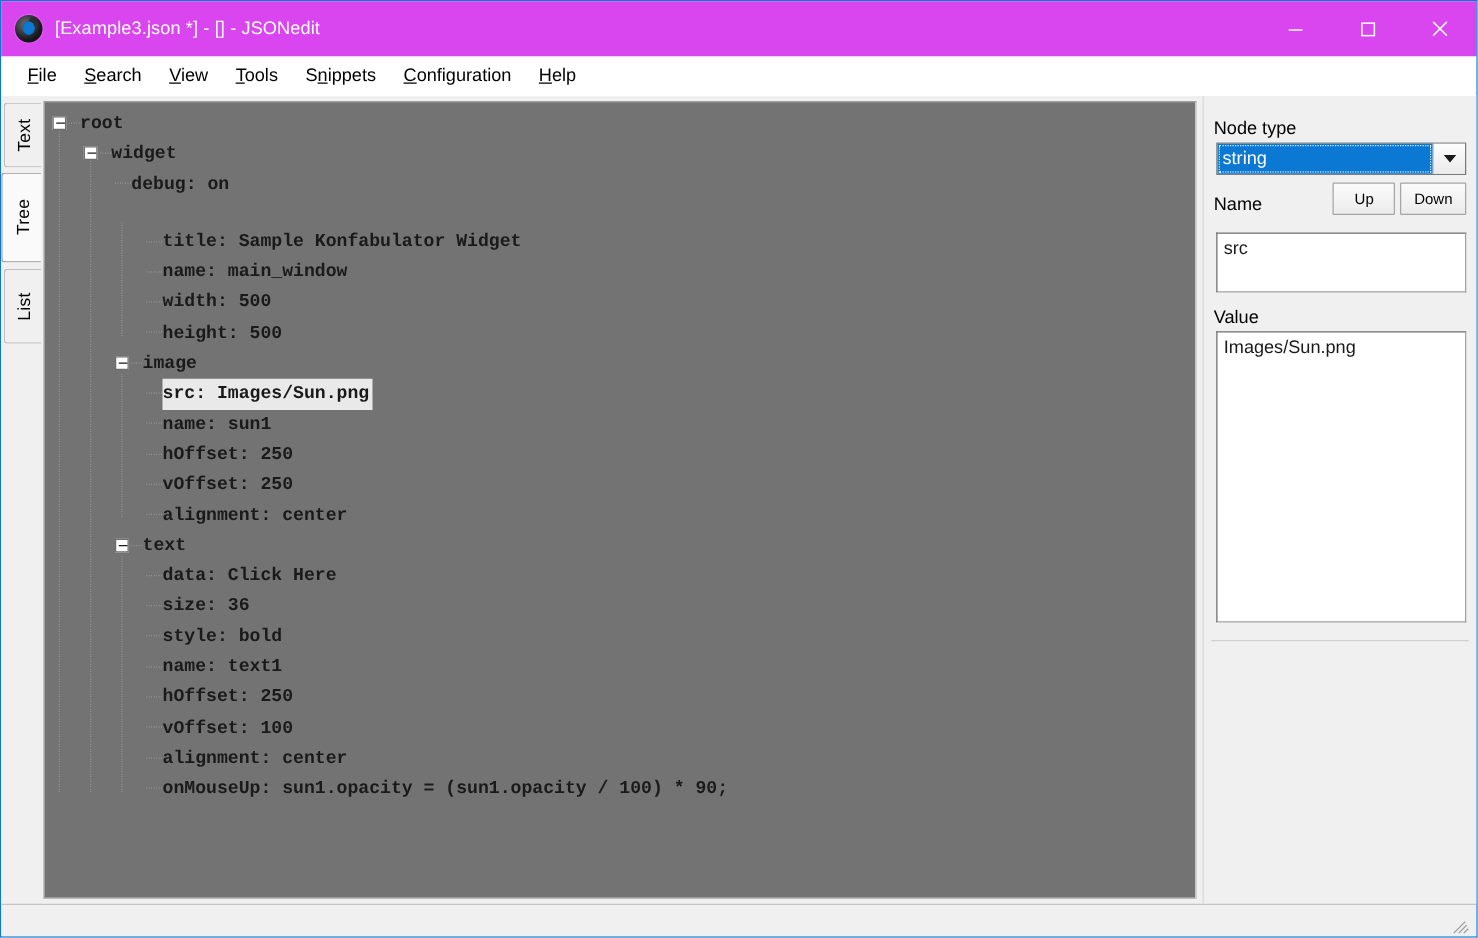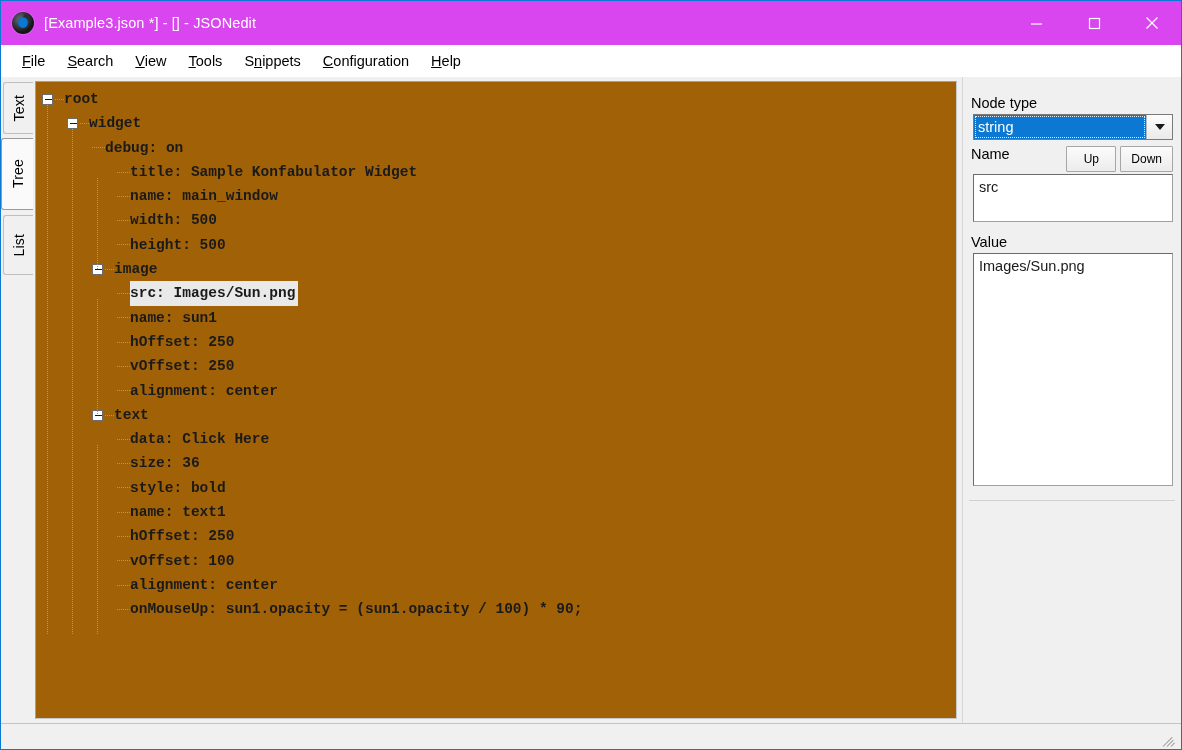--- a/index.html
+++ b/index.html
@@ -148,21 +148,21 @@
   #tab-list {
     height: 60px;
     margin-top: 5px;
     border-radius: 3px 0 0 3px;
   }
 
   
   #tree-panel {
     flex: 1 1 auto;
     margin: 4px 5px 4px 0;
-    background: #a16207;
+    background: #737373;
     border: 1px solid #a0a0a0;
     border-right-color: #c8c8c8;
     border-bottom-color: #c8c8c8;
     overflow: hidden;
     position: relative;
     padding: 6px 16px 0 6px;
     min-width: 0;
   }
   #tree-root {
     font-family: "Liberation Mono", "DejaVu Sans Mono", monospace;
@@ -299,22 +299,22 @@
   }
   .combo-arrow i {
     width: 0; height: 0;
     border-left: 5px solid transparent;
     border-right: 5px solid transparent;
     border-top: 6px solid #1a1a1a;
     display: block;
   }
   .name-row {
     display: flex;
-    align-items: flex-start;
-    margin: 6px 8px 2px 8px;
+    align-items: flex-end;
+    margin: 6px 8px 14px 8px;
   }
   .name-row .prop-label { margin: 0; flex: 1 1 auto; }
   .sbtn {
     height: 26px;
     min-width: 50px;
     padding: 0 10px;
     background: linear-gradient(#fbfbfb, #ececec);
     border: 1px solid #a6a6a6;
     border-radius: 1px;
     font-size: 12px;
@@ -417,21 +417,21 @@
       <div class="vtab" id="tab-list">
         <span>List</span>
       </div>
     </div>
 
     <div id="tree-panel">
       <div id="tree-root">
           <div class="tnode" style="padding-left: 0px;"><span class="expander"></span><span class="stub"></span><span class="tlabel">root</span></div>
           <div class="tnode" style="padding-left: 25px;"><span class="expander"></span><span class="stub"></span><span class="tlabel">widget</span></div>
           <div class="tnode" style="padding-left: 50px;"><span class="elbow"></span><span class="tlabel">debug: on</span></div>
-          <div class="tnode" style="padding-left: 75px;"><span class="elbow"></span><span class="tlabel">title: Sample Konfabulator Widget</span></div>
+          <div class="tnode" style="padding-left: 75px; margin-top: 22px;"><span class="elbow"></span><span class="tlabel">title: Sample Konfabulator Widget</span></div>
           <div class="tnode" style="padding-left: 75px;"><span class="elbow"></span><span class="tlabel">name: main_window</span></div>
           <div class="tnode" style="padding-left: 75px;"><span class="elbow"></span><span class="tlabel">width: 500</span></div>
           <div class="tnode" style="padding-left: 75px;"><span class="elbow"></span><span class="tlabel">height: 500</span></div>
           <div class="tnode" style="padding-left: 50px;"><span class="expander"></span><span class="stub"></span><span class="tlabel">image</span></div>
           <div class="tnode" style="padding-left: 75px;"><span class="elbow"></span><span class="tlabel sel">src: Images/Sun.png</span></div>
           <div class="tnode" style="padding-left: 75px;"><span class="elbow"></span><span class="tlabel">name: sun1</span></div>
           <div class="tnode" style="padding-left: 75px;"><span class="elbow"></span><span class="tlabel">hOffset: 250</span></div>
           <div class="tnode" style="padding-left: 75px;"><span class="elbow"></span><span class="tlabel">vOffset: 250</span></div>
           <div class="tnode" style="padding-left: 75px;"><span class="elbow"></span><span class="tlabel">alignment: center</span></div>
           <div class="tnode" style="padding-left: 50px;"><span class="expander"></span><span class="stub"></span><span class="tlabel">text</span></div>

